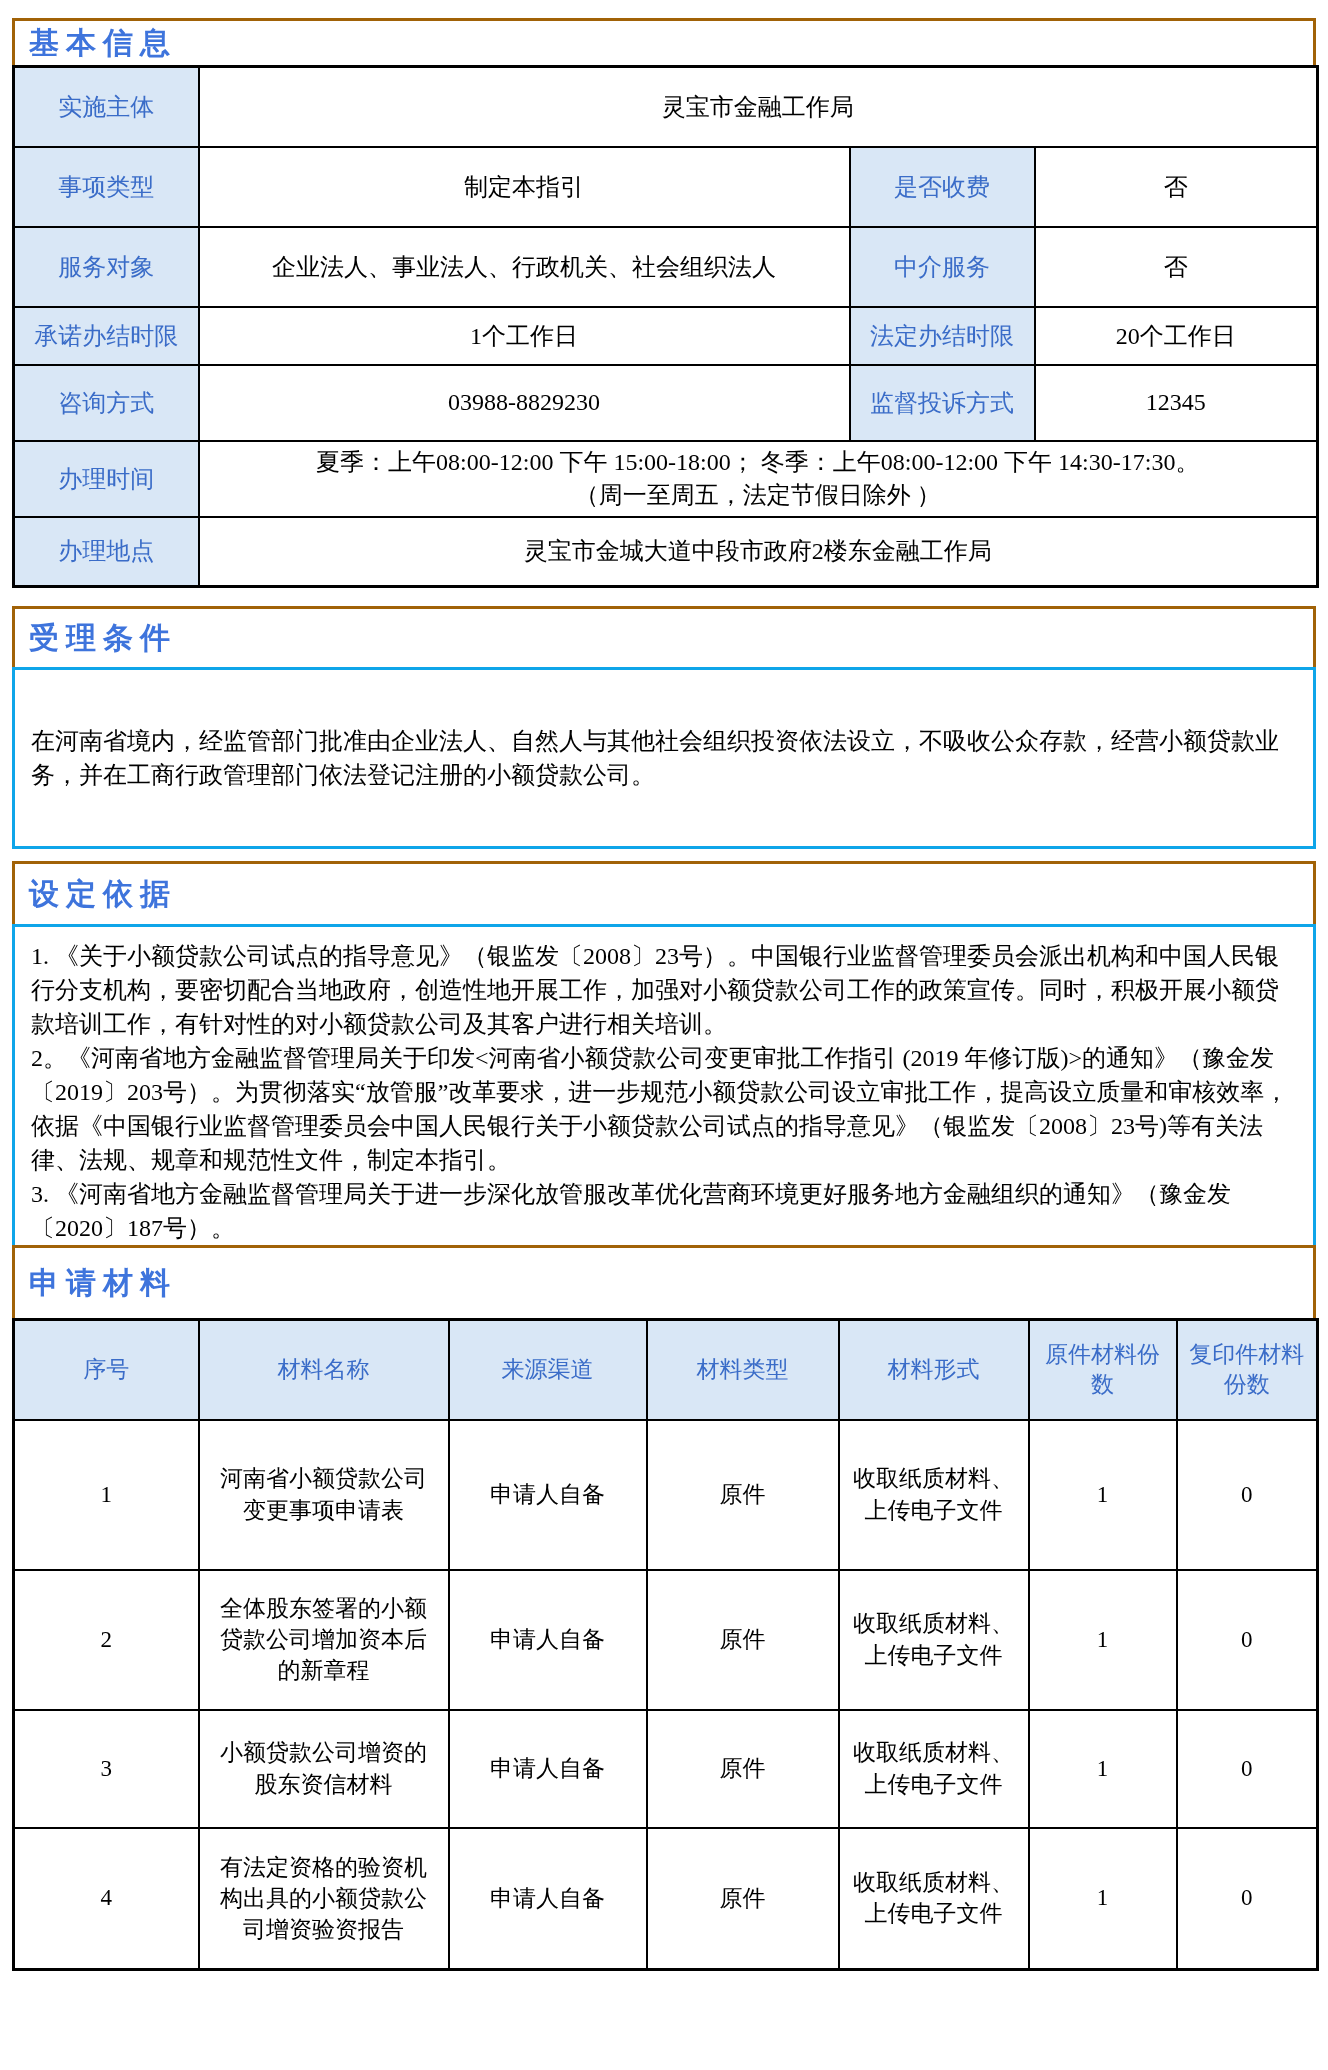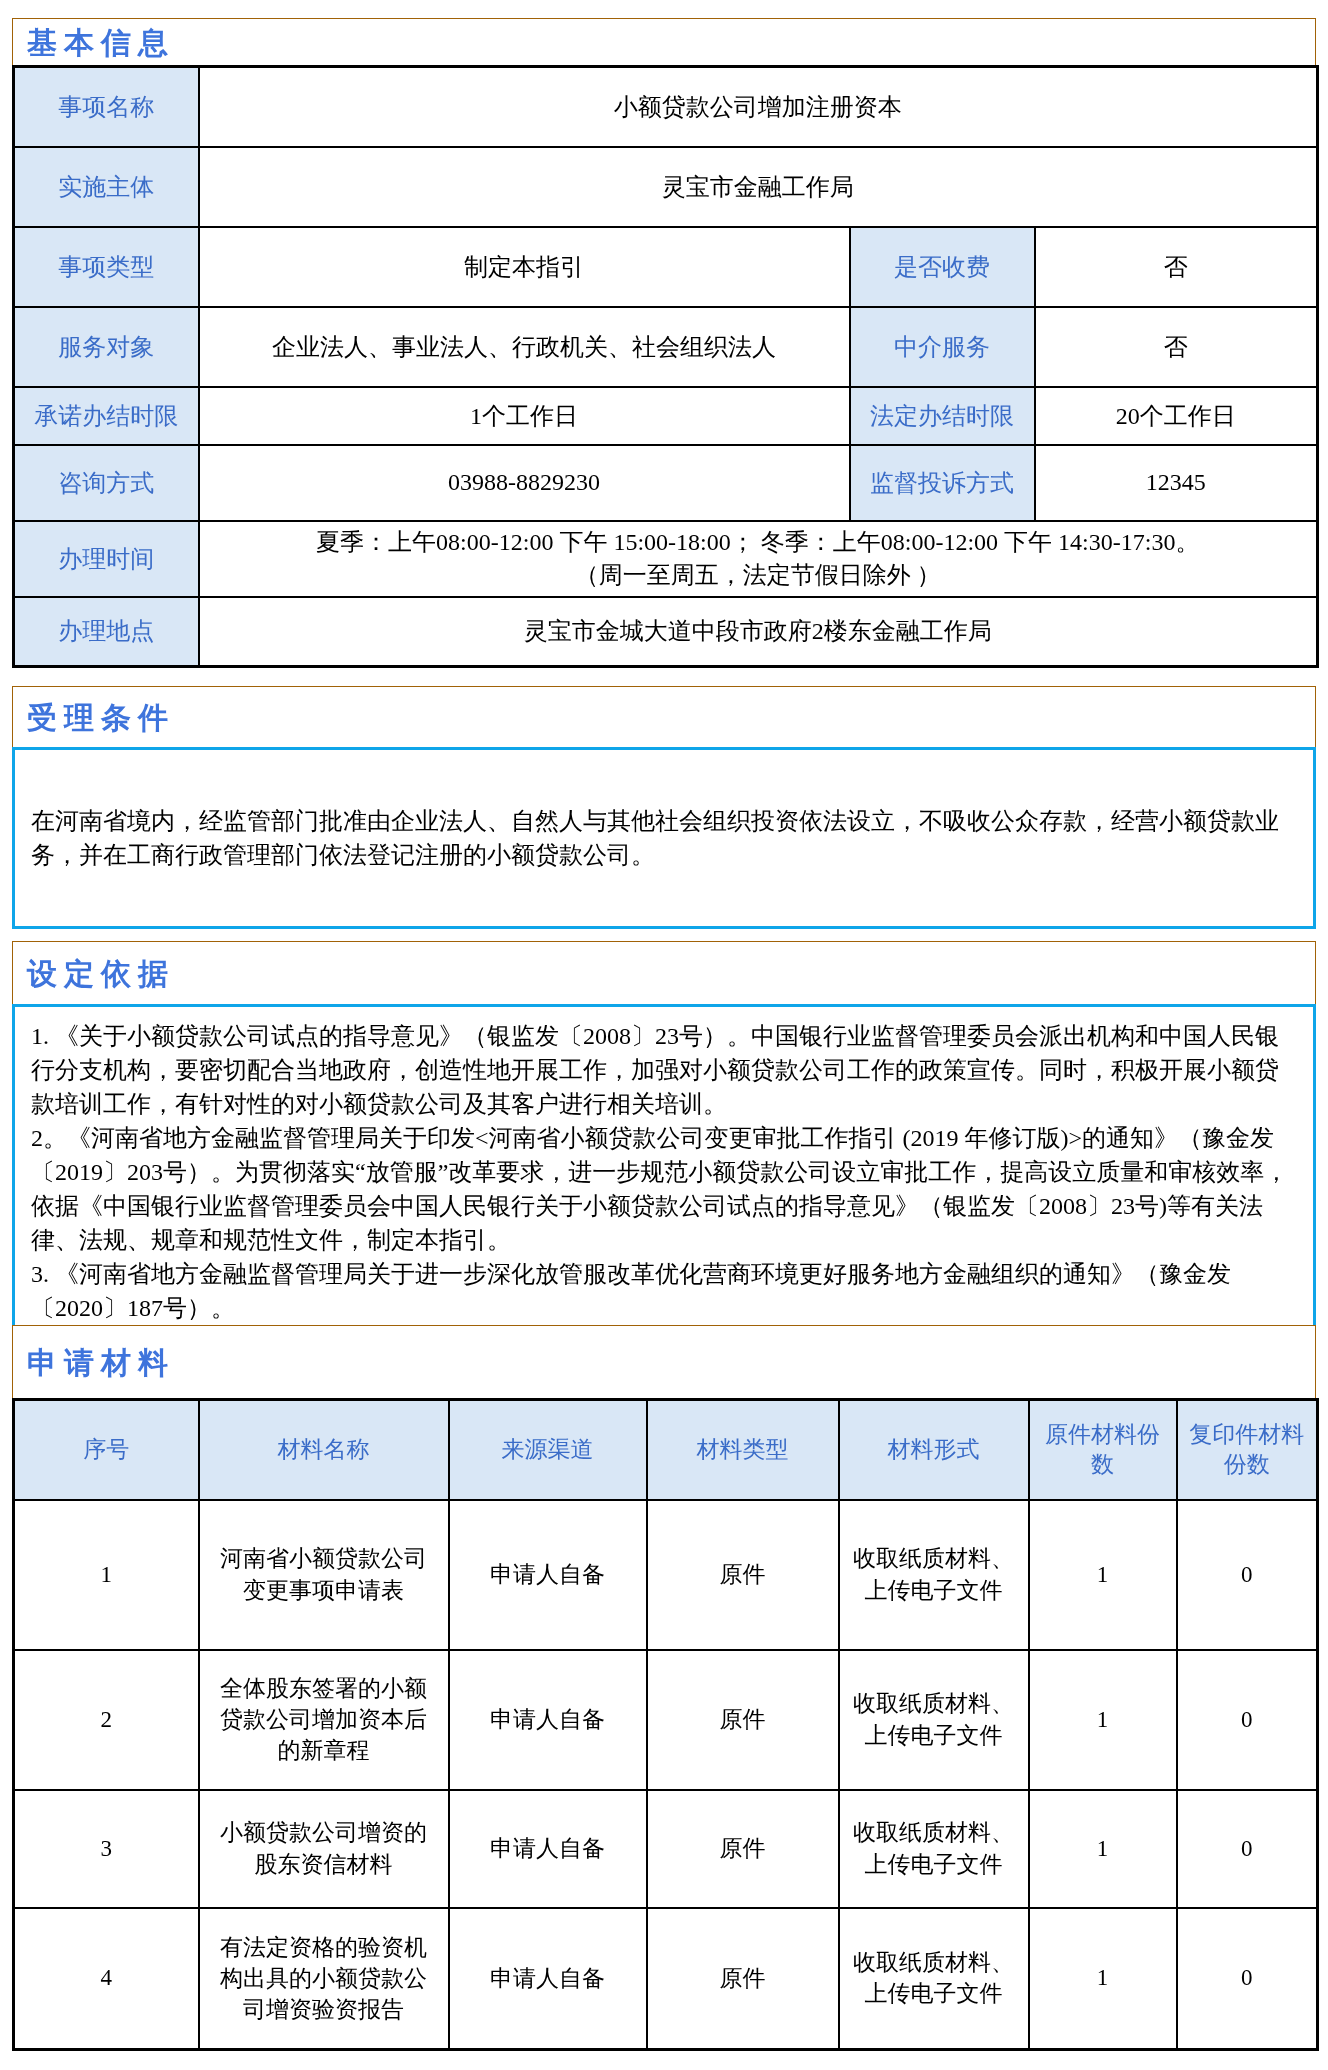--- a/index.html
+++ b/index.html
@@ -10,21 +10,21 @@
     color:#000;
   }
   .page { width:1328px; height:2070px; padding:18px 12px 0 12px; }
   .stack { width:1304px; }
   .stack > * + * { margin-top:-3px; }
   .gap { width:100%; }
   .g18 { height:18px; }
   .g12 { height:12px; }
 
   .band {
-    border:1px solid #a16207; background:#fff;
+    border:3px solid #a16207; background:#fff;
     display:flex; align-items:center; padding-left:14px;
   }
   .band-basic    { height:50px; }
   .band-accept   { height:64px; }
   .band-basis    { height:66px; }
   .band-materials{ height:76px; }
   .band-title {
     font-family:"Liberation Sans","DejaVu Sans",sans-serif;
     font-weight:bold; font-size:30px; color:#3E74DC; letter-spacing:7px;
     white-space:nowrap;
@@ -63,24 +63,20 @@
       <span class="band-title">基本信息</span>
     </div>
     <table class="tbl">
       <colgroup>
           <col style="width:185px">
           <col style="width:651px">
           <col style="width:185px">
           <col style="width:283px">
         </colgroup>
       <tbody>
-        <tr class="h80">
-          <td class="lbl">事项名称</td>
-          <td class="val" colspan="3">小额贷款公司增加注册资本</td>
-        </tr>
         <tr class="h80">
           <td class="lbl">实施主体</td>
           <td class="val" colspan="3">灵宝市金融工作局</td>
         </tr>
         <tr class="h80">
           <td class="lbl">事项类型</td>
           <td class="val">制定本指引</td>
           <td class="lbl">是否收费</td>
           <td class="val">否</td>
         </tr>

